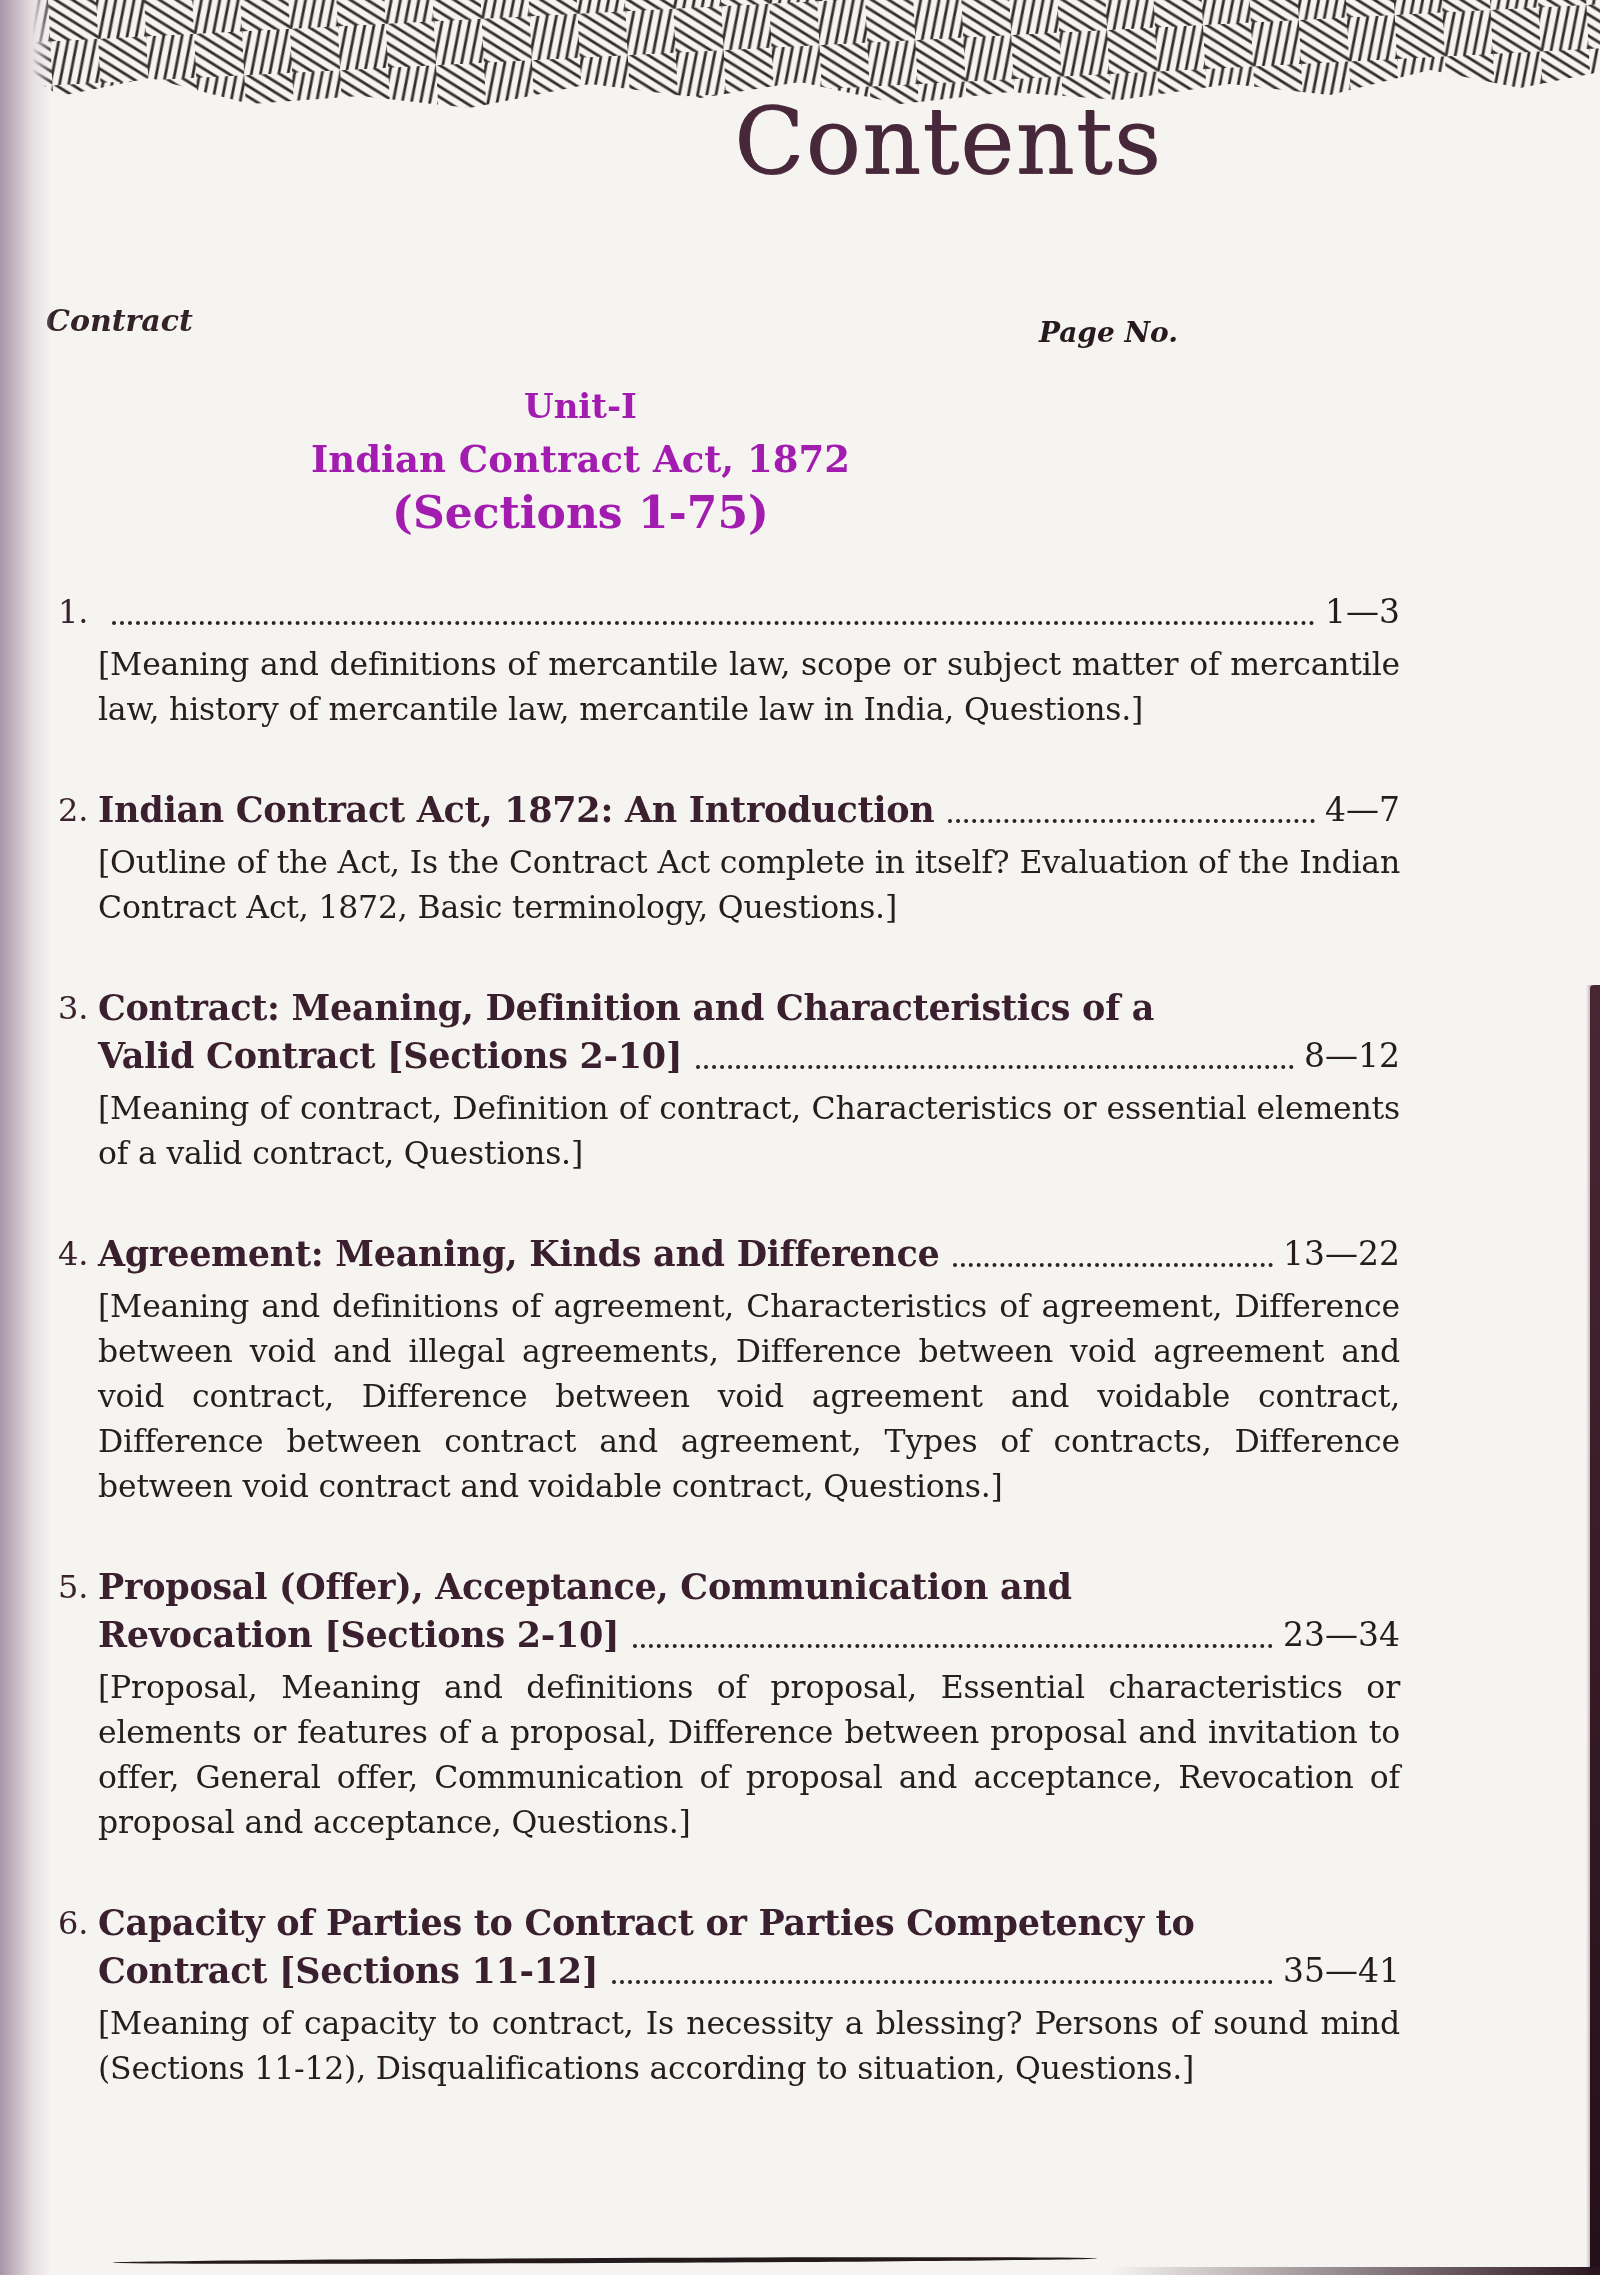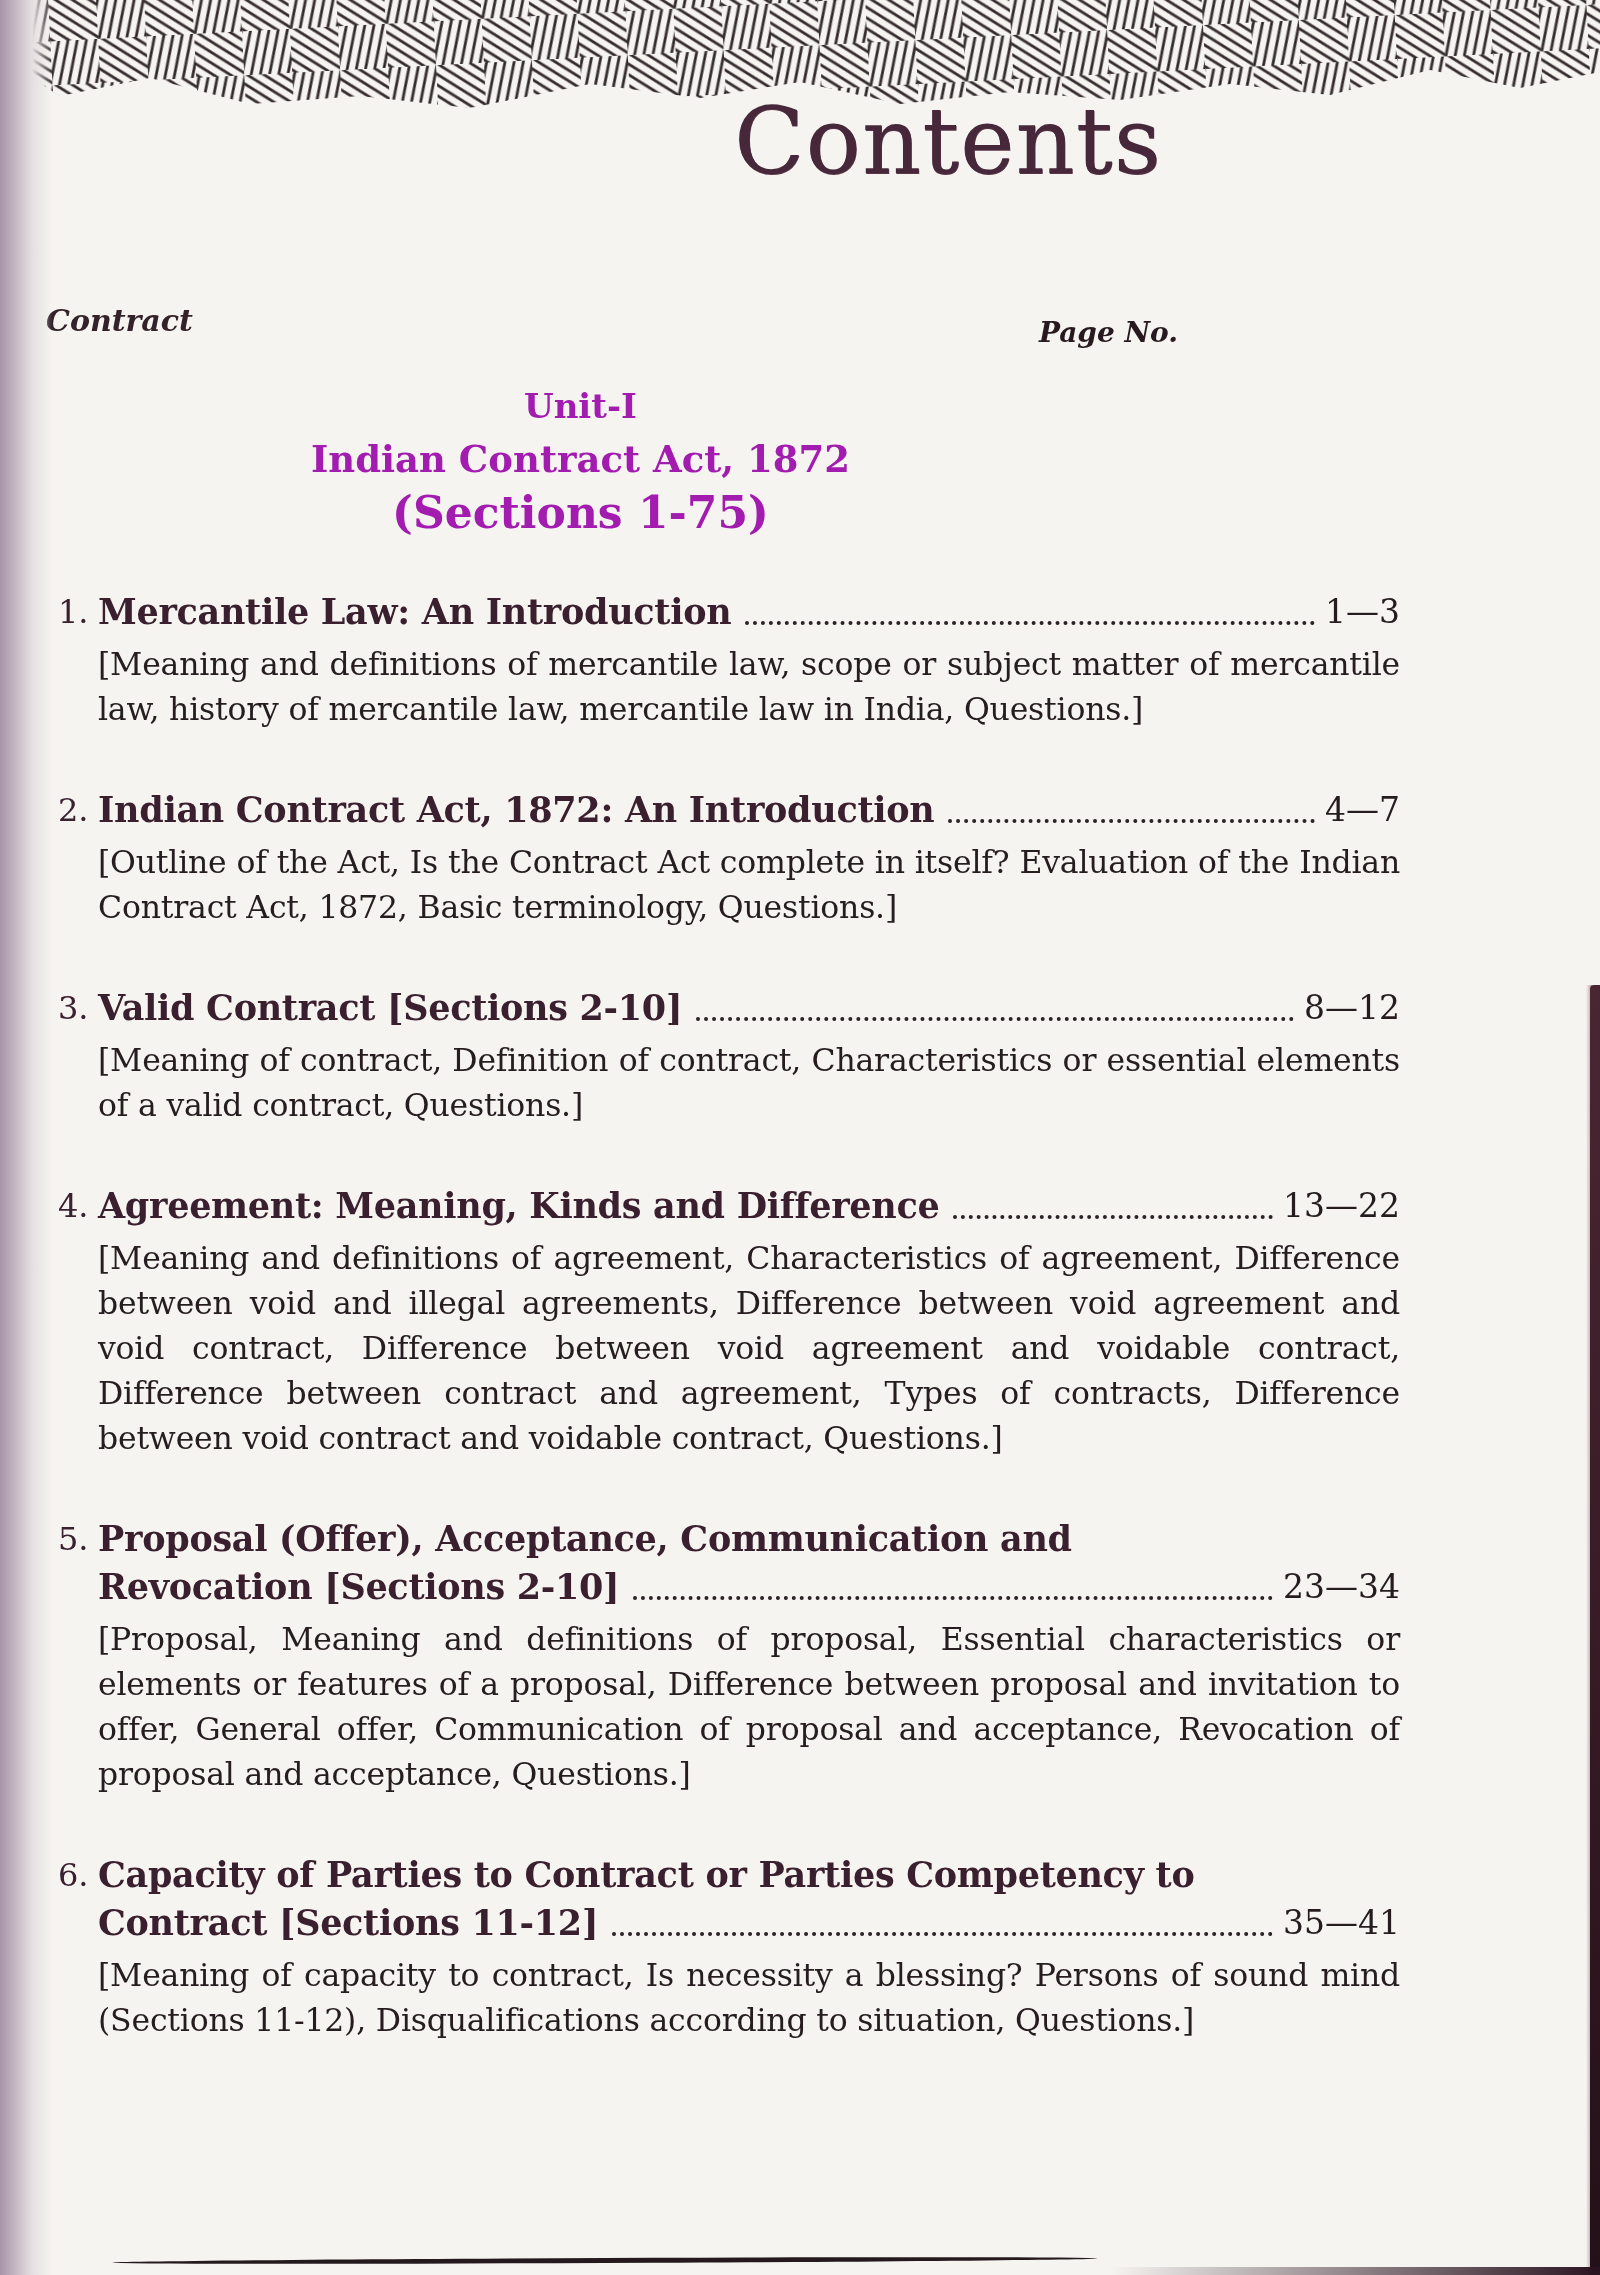--- a/index.html
+++ b/index.html
@@ -116,21 +116,20 @@
   <div class="u3">(Sections 1-75)</div>
 </div>
 
 <div class="toc">
 
   <div class="entry">
     <div class="num">1.</div>
     <div class="body">
       <div class="t-first"></div>
       <div class="t-last">
-        <span class="t-text">Mercantile Law: An Introduction</span>
         <span class="leader"></span>
         <span class="pages">1—3</span>
       </div>
       <div class="desc">[Meaning and definitions of mercantile law, scope or subject matter of mercantile law, history of mercantile law, mercantile law in India, Questions.]</div>
     </div>
   </div>
 
   <div class="entry">
     <div class="num">2.</div>
     <div class="body">
@@ -140,20 +139,21 @@
         <span class="leader"></span>
         <span class="pages">4—7</span>
       </div>
       <div class="desc">[Outline of the Act, Is the Contract Act complete in itself? Evaluation of the Indian Contract Act, 1872, Basic terminology, Questions.]</div>
     </div>
   </div>
 
   <div class="entry">
     <div class="num">3.</div>
     <div class="body">
+      <div class="t-first">Contract: Meaning, Definition and Characteristics of a</div>
       <div class="t-last">
         <span class="t-text">Valid Contract [Sections 2-10]</span>
         <span class="leader"></span>
         <span class="pages">8—12</span>
       </div>
       <div class="desc">[Meaning of contract, Definition of contract, Characteristics or essential elements of a valid contract, Questions.]</div>
     </div>
   </div>
 
   <div class="entry">

